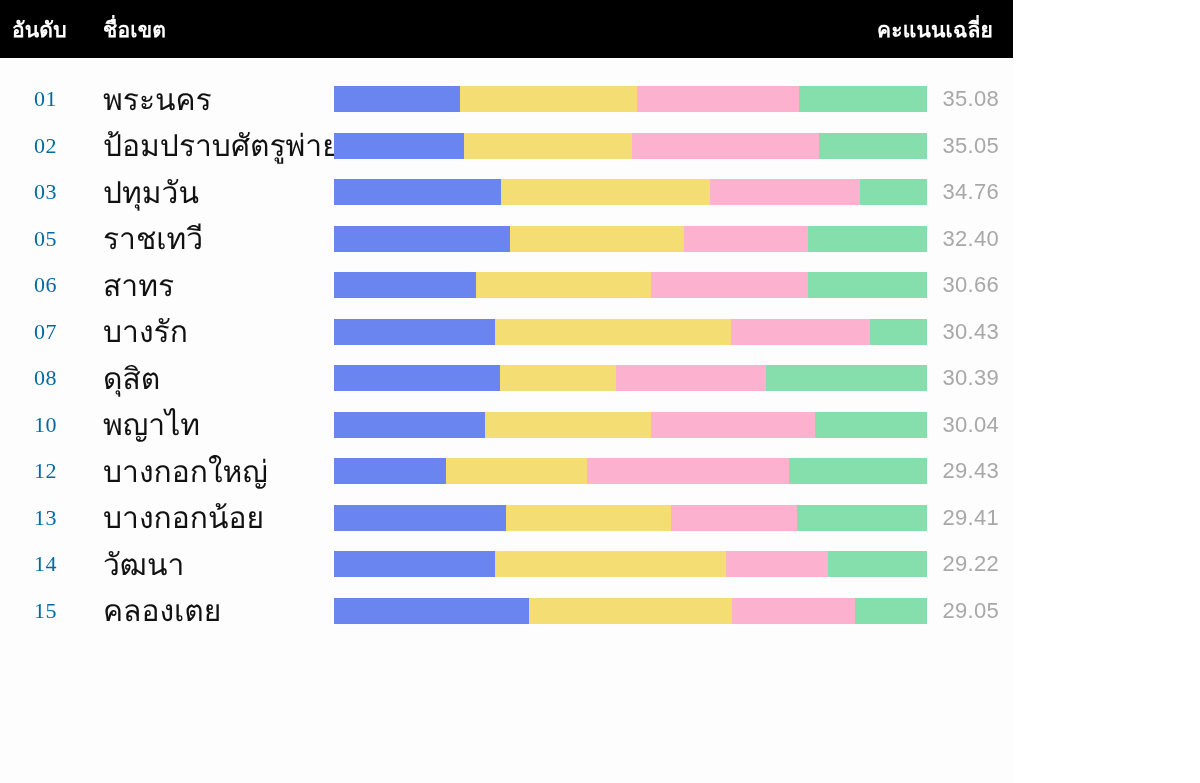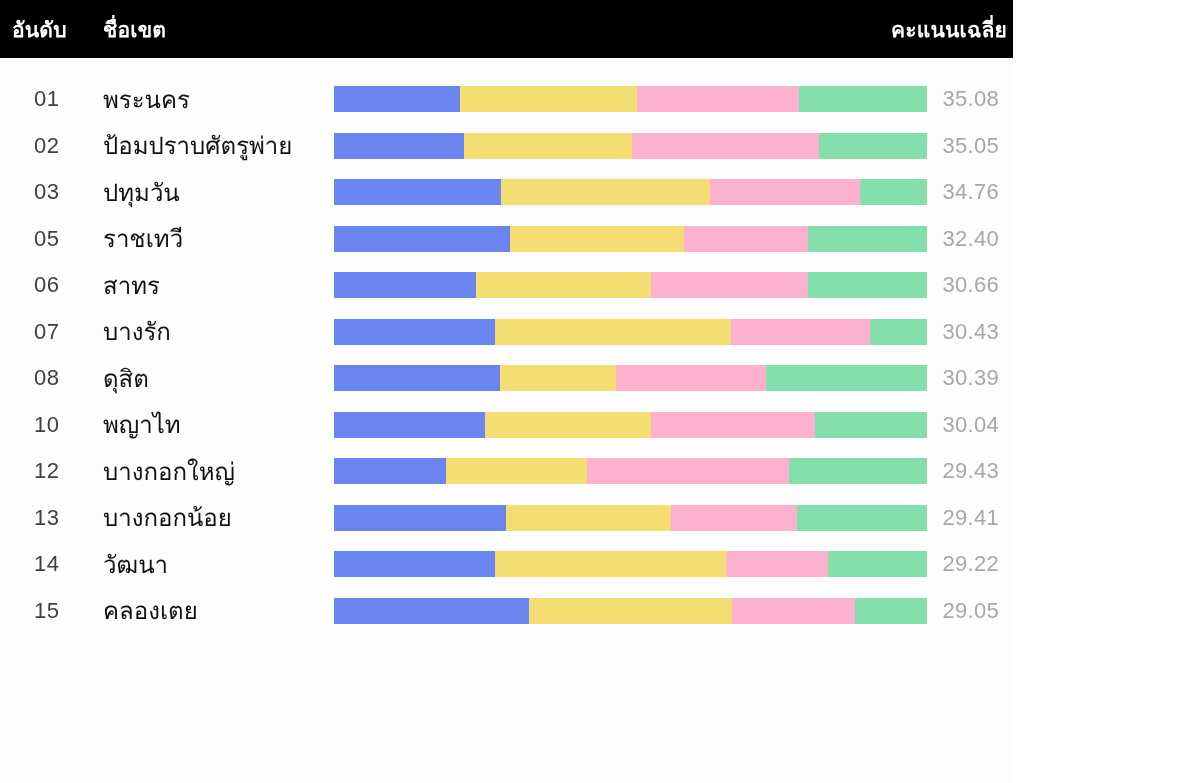--- a/index.html
+++ b/index.html
@@ -31,45 +31,46 @@
     box-sizing: border-box;
   }
   .th {
     font-size: 21px;
     font-weight: 700;
     letter-spacing: 0.2px;
     white-space: nowrap;
   }
   .th-rank   { position: absolute; left: 12px; }
   .th-name   { position: absolute; left: 103px; }
-  .th-score  { position: absolute; right: 6px; }
+  .th-score  { position: absolute; right: 20px; }
 
   
   .rows {
     padding-top: 18px;
   }
   .row {
     height: 46.5px;
     position: relative;
     display: flex;
     align-items: center;
   }
   .rank {
     position: absolute;
     left: 34px;
     width: 60px;
     font-size: 22px;
-    color: #404040;
+    color: #0369a1;
     font-weight: 400;
     letter-spacing: 0.5px;
+    font-family: Liberation Serif, serif;
   }
   .district {
     position: absolute;
     left: 103px;
-    font-size: 24px;
+    font-size: 30px;
     color: #111111;
     font-weight: 400;
     white-space: nowrap;
   }
   .bar-wrap {
     position: absolute;
     left: 334px;
     right: 86px;
     height: 26px;
     display: flex;

